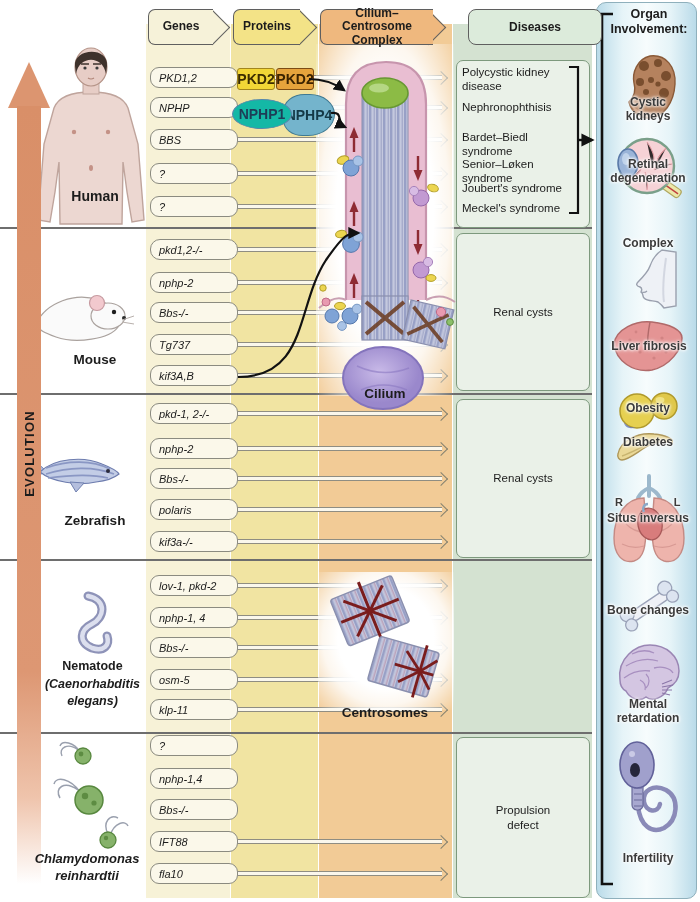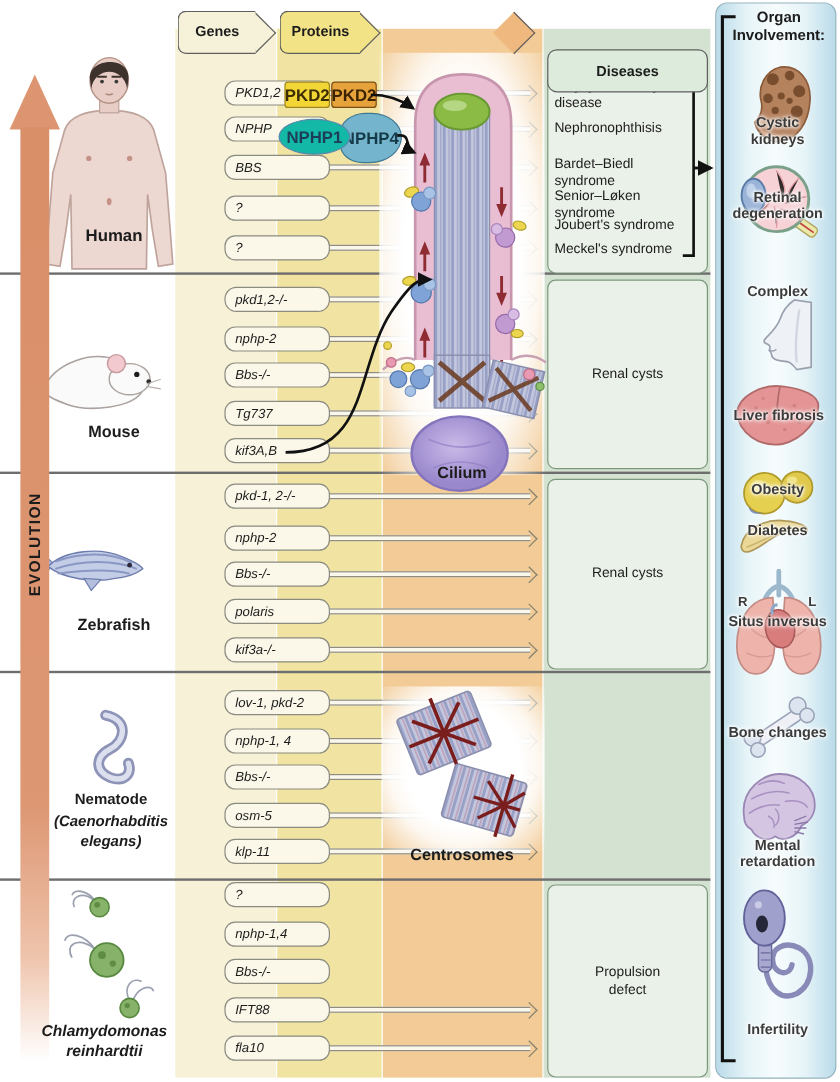--- a/index.html
+++ b/index.html
@@ -18,21 +18,21 @@
   .head{position:absolute;top:9px;height:34px;border:1.6px solid #5f5f5f;border-right:none;
         border-radius:7px 0 0 7px;z-index:7;display:flex;align-items:center;justify-content:center;
         font-weight:bold;font-size:12px;text-align:center;line-height:1.1;}
   .head-tip{position:absolute;top:14.5px;width:24px;height:24px;transform:rotate(45deg);
         border-top:1.6px solid #5f5f5f;border-right:1.6px solid #5f5f5f;z-index:6;}
   .head-dis{position:absolute;top:9px;height:34px;border:1.6px solid #5f5f5f;border-radius:8px;
         z-index:7;display:flex;align-items:center;justify-content:center;font-weight:bold;font-size:12px;}
   
   .gene{position:absolute;left:150px;width:88px;height:21px;background:#fbf8ea;
         border:1.4px solid #8b8b80;border-radius:9px;z-index:4;
-        font-style:italic;font-size:11px;line-height:20px;padding-left:8px;box-sizing:border-box;margin-left:37px;}
+        font-style:italic;font-size:11px;line-height:20px;padding-left:8px;box-sizing:border-box;}
   
   .c{position:absolute;left:236px;width:206px;height:3px;background:#faf7ec;
      border-top:1.5px solid #8f8d82;border-bottom:1.5px solid #8f8d82;z-index:2;}
   .c::after{content:"";position:absolute;right:-4px;top:-3.5px;width:9px;height:9px;
      border-top:1.8px solid #83816f;border-right:1.8px solid #83816f;transform:rotate(45deg);}
   
   .pbox{position:absolute;z-index:5;display:flex;align-items:center;justify-content:center;
         font-size:14px;font-weight:bold;}
   
   .dbox{position:absolute;left:456px;width:132px;background:#eaf1e8;border:1.5px solid #7d997d;
@@ -125,22 +125,23 @@
     <circle cx="58" cy="100" r="8" fill="#86b26a" stroke="#58883f" stroke-width="1.3"></circle>
     <circle cx="56" cy="98" r="2.2" fill="#5d8c42"></circle>
   </svg>
   <div class="sp" style="left:12px;top:851px;width:150px;font-size:13px;font-style:italic;">Chlamydomonas</div>
   <div class="sp" style="left:12px;top:868px;width:150px;font-size:13px;font-style:italic;">reinhardtii</div>
 
   <div class="head" style="left:148px;width:64px;background:#f6f2d9;">Genes</div>
   <div class="head-tip" style="left:200px;background:#f6f2d9;"></div>
   <div class="head" style="left:233px;width:66px;background:#f3e387;">Proteins</div>
   <div class="head-tip" style="left:287px;background:#f3e387;"></div>
+  <div class="head" style="left:320px;width:108px;background:#efb87e;padding:0 2px;">Cilium–Centrosome Complex</div>
   <div class="head-tip" style="left:416px;background:#efb87e;"></div>
-  <div class="head-dis" style="left:456px;width:132px;background:#dcebdb;margin-top:32px;">Diseases</div>
+  <div class="head-dis" style="left:468px;width:132px;background:#dcebdb;">Diseases</div>
   <div class="abs" style="left:604px;top:7px;width:90px;text-align:center;font-weight:bold;font-size:12.5px;line-height:15px;z-index:4;">
     <div>Organ</div>
     <div>Involvement:</div>
   </div>
 
   <div class="c" style="top:75px;"></div>
   <div class="c" style="top:105px;"></div>
   <div class="c" style="top:137px;"></div>
   <div class="c" style="top:171px;"></div>
   <div class="c" style="top:204px;"></div>

